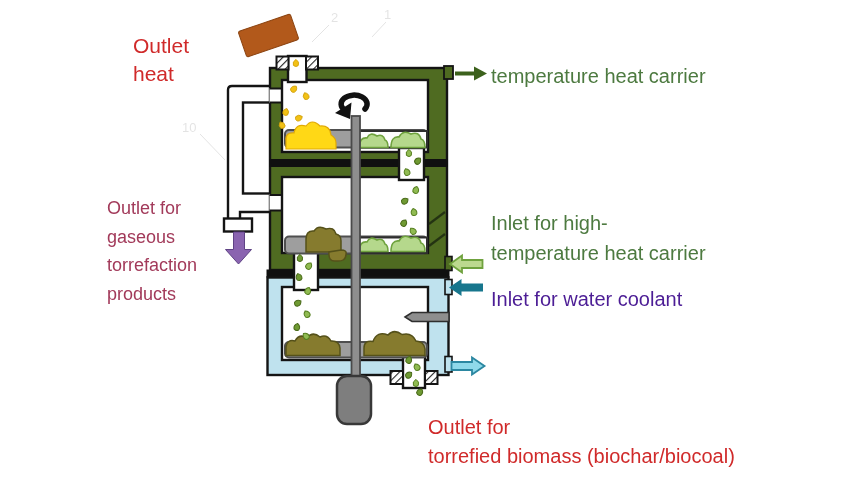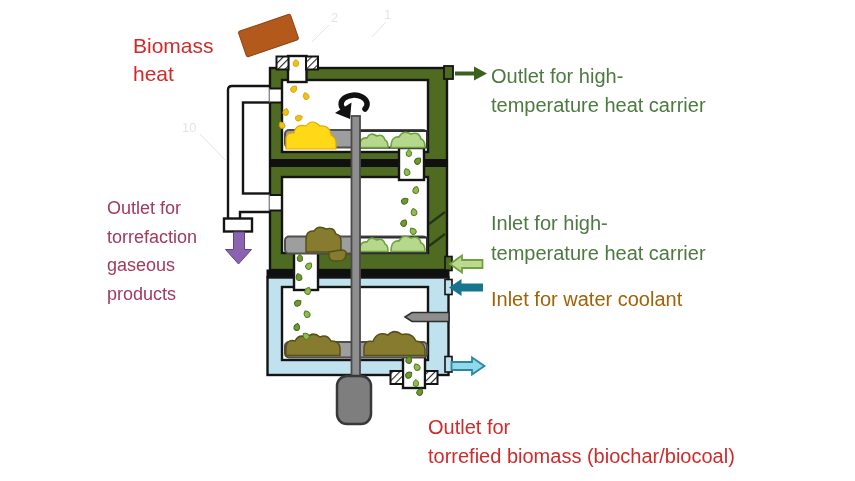--- a/index.html
+++ b/index.html
@@ -2,21 +2,21 @@
 <html><head>
 <meta charset="utf-8">
 <style>
   html,body{margin:0;padding:0;background:#fff;}
   .canvas{position:relative;width:855px;height:481px;background:#ffffff;overflow:hidden;
           font-family:"Liberation Sans",sans-serif;}
   .canvas svg{display:block;position:absolute;left:0;top:0;}
   .lbl{position:absolute;white-space:nowrap;}
   .red{color:#d02a2a;}
   .green{color:#4d7a40;}
-  .blue{color:#a16207;text-align:right;}
+  .blue{color:#4c1d95;text-align:right;}
   .rose{color:#a23a5a;}
   .bl{stroke:#141414;stroke-width:2.4;}
   .py{fill:#f2c115;stroke:#cf9d08;stroke-width:.8;}
   .pg{fill:#90bb52;stroke:#567f20;stroke-width:1;}
   .pgd{fill:#6f9a33;stroke:#4a6b1a;stroke-width:1;}
   .mound{fill:#b5d88c;stroke:#6fa23e;stroke-width:1.6;}
   .olive{stroke:#55511a;stroke-width:1.5;}
 </style>
 </head>
 <body>
@@ -181,33 +181,32 @@
   <polygon points="405,317 412,312.5 449,312.5 449,321.5 412,321.5" fill="#8e8e8e" stroke="#2e2e2e" stroke-width="1.5"></polygon>
 
   <polygon points="450,264 462,255.5 462,260 482.5,260 482.5,268 462,268 462,272.5" fill="#bcd98f" stroke="#6fa23e" stroke-width="1.8"></polygon>
   <polygon points="449,287.5 461.5,279 461.5,283.5 483,283.5 483,291.5 461.5,291.5 461.5,296" fill="#17768d"></polygon>
   <polygon points="484.5,366 472,357.5 472,362 451.5,362 451.5,370 472,370 472,374.5" fill="#8fd9ea" stroke="#2b87a1" stroke-width="1.8"></polygon>
 
   <rect x="337" y="376" width="34" height="48" rx="10" fill="#7e7e7e" stroke="#383838" stroke-width="2.5"></rect>
 </svg>
 
 <div class="lbl red" style="left:133px;top:32px;font-size:21px;line-height:28px;">
-  <div>Biomass</div>
+  <div>Outlet</div>
   <div>heat</div>
 </div>
 
 <div class="lbl green" style="left:491px;top:62px;font-size:20px;line-height:29px;">
-  <div>Outlet for high-</div>
   <div>temperature heat carrier</div>
 </div>
 
 <div class="lbl rose" style="left:107px;top:194px;font-size:18px;line-height:28.5px;">
   <div>Outlet for</div>
+  <div>gaseous</div>
   <div>torrefaction</div>
-  <div>gaseous</div>
   <div>products</div>
 </div>
 
 <div class="lbl green" style="left:491px;top:208px;font-size:20px;line-height:30px;">
   <div>Inlet for high-</div>
   <div>temperature heat carrier</div>
 </div>
 
 <div class="lbl blue" style="left:491px;top:287px;font-size:20px;line-height:24px;">Inlet for water coolant</div>
 

